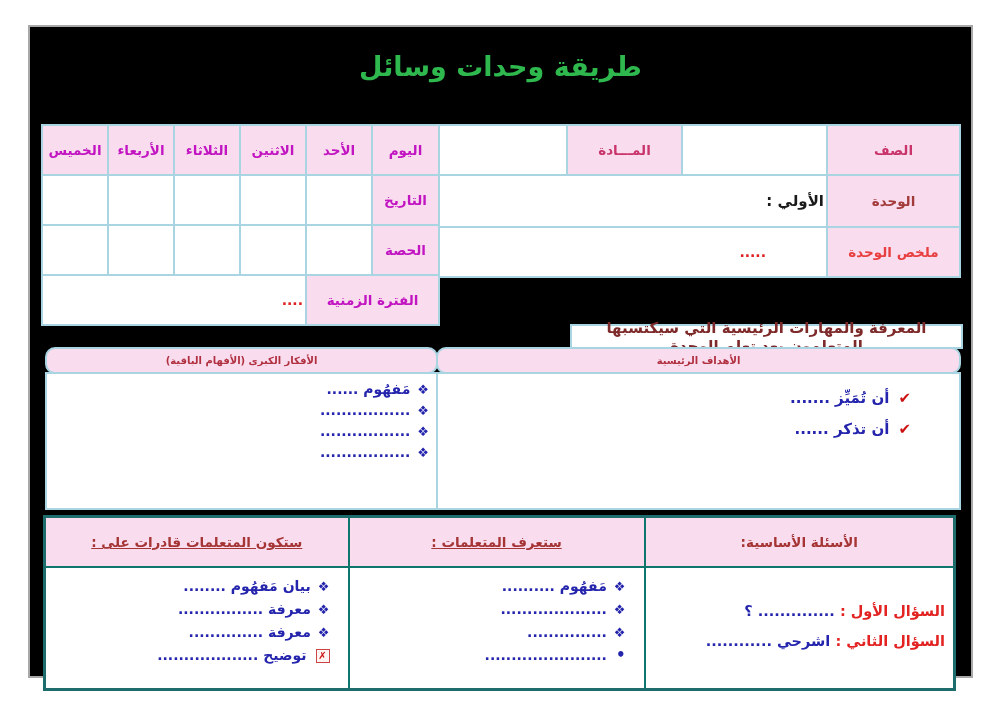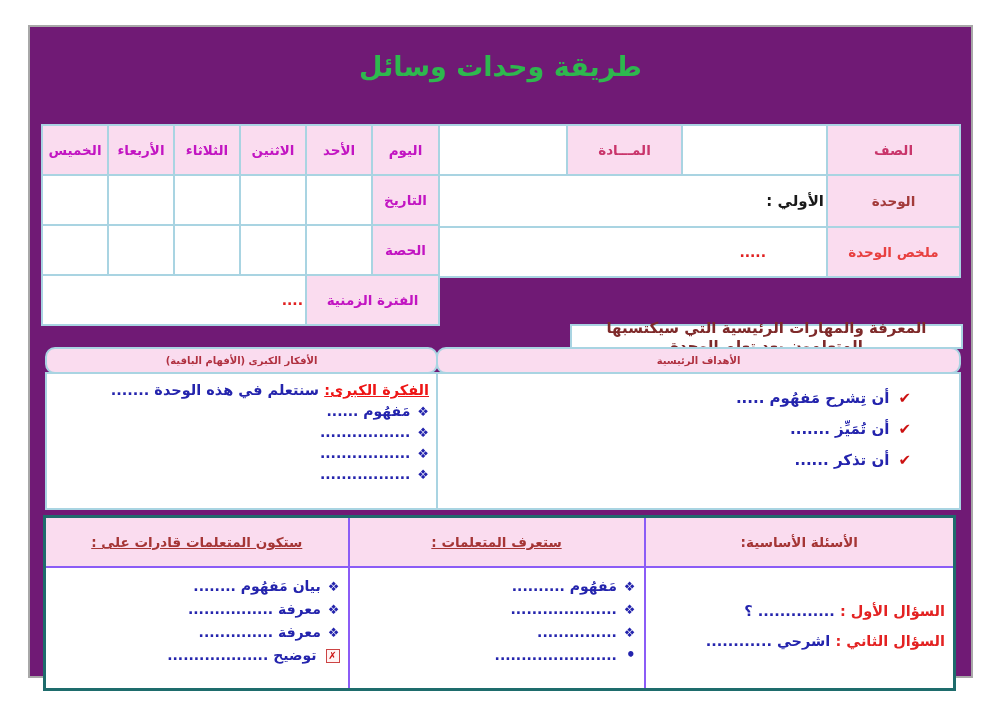--- a/index.html
+++ b/index.html
@@ -1,20 +1,20 @@
 <!DOCTYPE html>
 <html lang="ar" dir="rtl"><head>
 <meta charset="utf-8">
 <style>
   * { margin:0; padding:0; box-sizing:border-box; }
   html,body { background:#ffffff; width:1000px; height:707px; overflow:hidden;
     font-family:"DejaVu Sans","Liberation Sans",sans-serif; }
   .page {
     position:absolute; left:28px; top:25px; width:945px; height:653px;
-    background:#701a75; border:2px solid #a8a8a8; direction:rtl; font-weight:700;
+    background:#000000; border:2px solid #a8a8a8; direction:rtl; font-weight:700;
   }
   .title {
     margin-top:24px; text-align:center; color:#2eb84e; font-size:27px; font-weight:800;
   }
   
   .top-area { display:flex; margin:42px 10px 0 10px; }
   table { border-collapse:collapse; table-layout:fixed; }
   .info-table { width:521px; height:96px; }
   .days-table { width:397px; height:96px; margin-right:-2px; }
   td { border:2px solid #a9d4e2; text-align:center; vertical-align:middle; padding:16px 2px; }
@@ -52,32 +52,32 @@
   }
   
   .bigidea { padding:5px 7px 0 0; }
   .bi-line { line-height:22px; font-size:14.5px; color:#2424ad; }
   .red-u { color:#ee1515; text-decoration:underline; }
   .bullet-line { line-height:21px; font-size:14px; color:#2424ad; }
   .diamond { color:#2424ad; font-size:13px; margin-left:7px; }
   .dotbullet { color:#2424ad; font-size:15px; margin-left:9px; }
   
   .bottom-table { width:910px; margin:5px 15px 0 15px; border:3px solid #1e6c6c; }
-  .bottom-table td { border:2px solid #8b5cf6; }
+  .bottom-table td { border:2px solid #0f766e; }
   .bt-head { height:26px; }
   .bt-head td { background:#fadcef; color:#a53535; font-size:13.5px; text-align:center; }
   .bt-head .u { text-decoration:underline; }
   .bt-body { height:122px; }
   .bt-body td { background:#ffffff; vertical-align:top; text-align:right; }
   .col-q { width:310px; } .col-k { width:296px; } .col-a { width:304px; }
   .q-cell { padding:28px 8px 0 0;margin-left:36px; }
   .q-line { line-height:30px; font-size:14.5px; white-space:nowrap; }
   .q-label { color:#e32222; }
   .blue { color:#2424ad; }
-  .k-cell, .a-cell { padding:7px 8px 0 0; }
+  .k-cell, .a-cell { padding:7px 18px 0 0; }
   .b-line { line-height:22px; font-size:14px; color:#2424ad; white-space:nowrap; }
 </style>
 </head>
 <body>
 
 <div class="page">
 
   <div class="title">طريقة وحدات وسائل</div>
 
   <div class="top-area">
@@ -139,26 +139,24 @@
     <div class="cell cellL">المعرفة والمهارات الرئيسية التي سيكتسبها المتعلمون بعد تعلم الوحدة</div>
   </div>
 
   <div class="row2 pinkrow">
     <div class="cell cellR">الأهداف الرئيسية</div>
     <div class="cell cellL">الأفكار الكبرى (الأفهام الباقية)</div>
   </div>
 
   <div class="row2 contentrow">
     <div class="cell cellR goals">
-      <div class="goal-line"><span class="mark-check">✔</span><span>أن تِشرح مَفهُوم .....</span></div>
       <div class="goal-line"><span class="mark-check">✔</span><span>أن تُمَيِّز .......</span></div>
       <div class="goal-line"><span class="mark-check">✔</span><span>أن تذكر ......</span></div>
     </div>
     <div class="cell cellL bigidea">
-      <div class="bi-line"><span class="red-u">الفكرة الكبرى:</span> <span>سنتعلم في هذه الوحدة .......</span></div>
       <div class="bullet-line"><span class="diamond">❖</span><span>مَفهُوم ......</span></div>
       <div class="bullet-line"><span class="diamond">❖</span><span>.................</span></div>
       <div class="bullet-line"><span class="diamond">❖</span><span>.................</span></div>
       <div class="bullet-line"><span class="diamond">❖</span><span>.................</span></div>
     </div>
   </div>
 
   <table class="bottom-table">
     <tbody>
         <tr class="bt-head">

